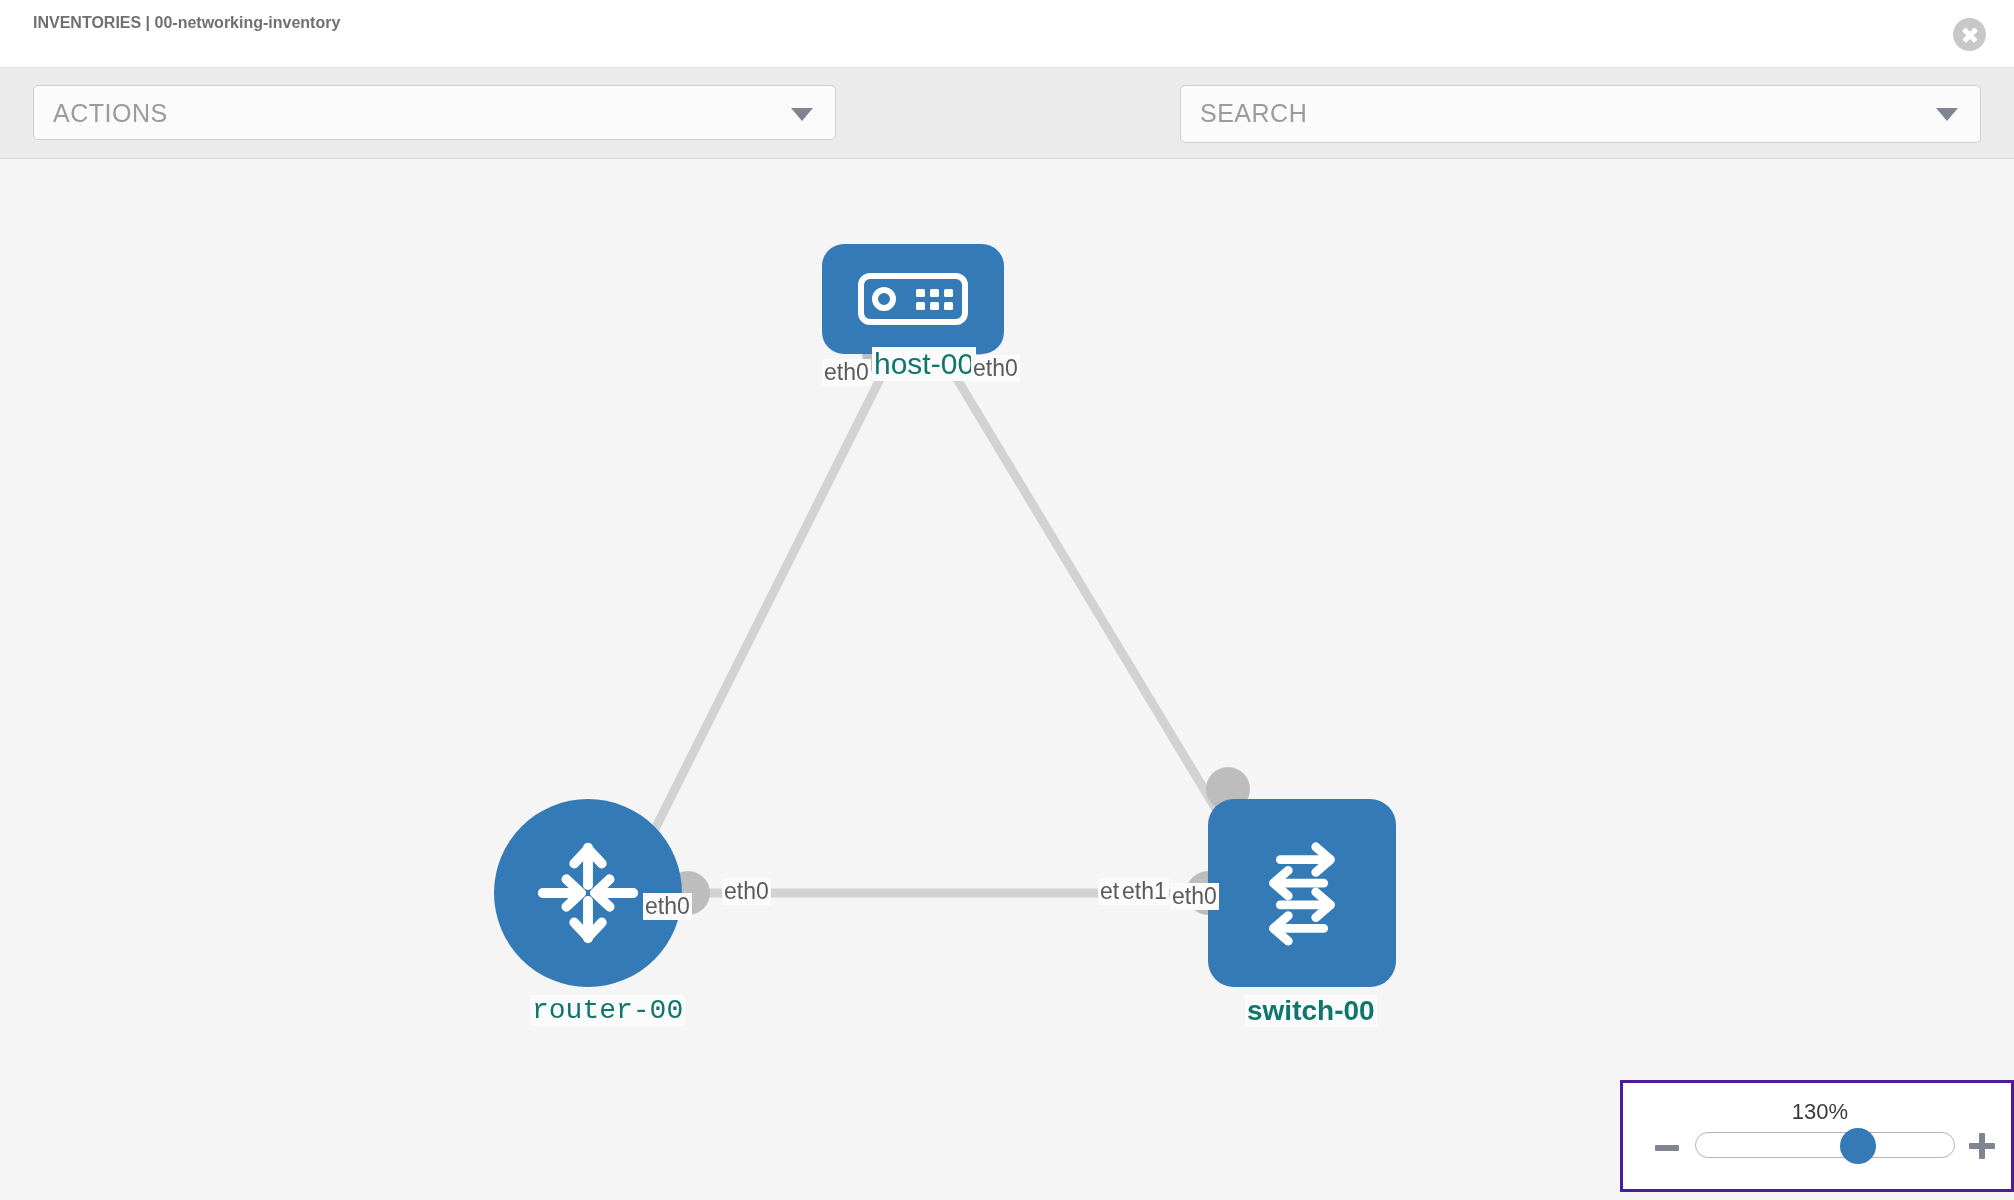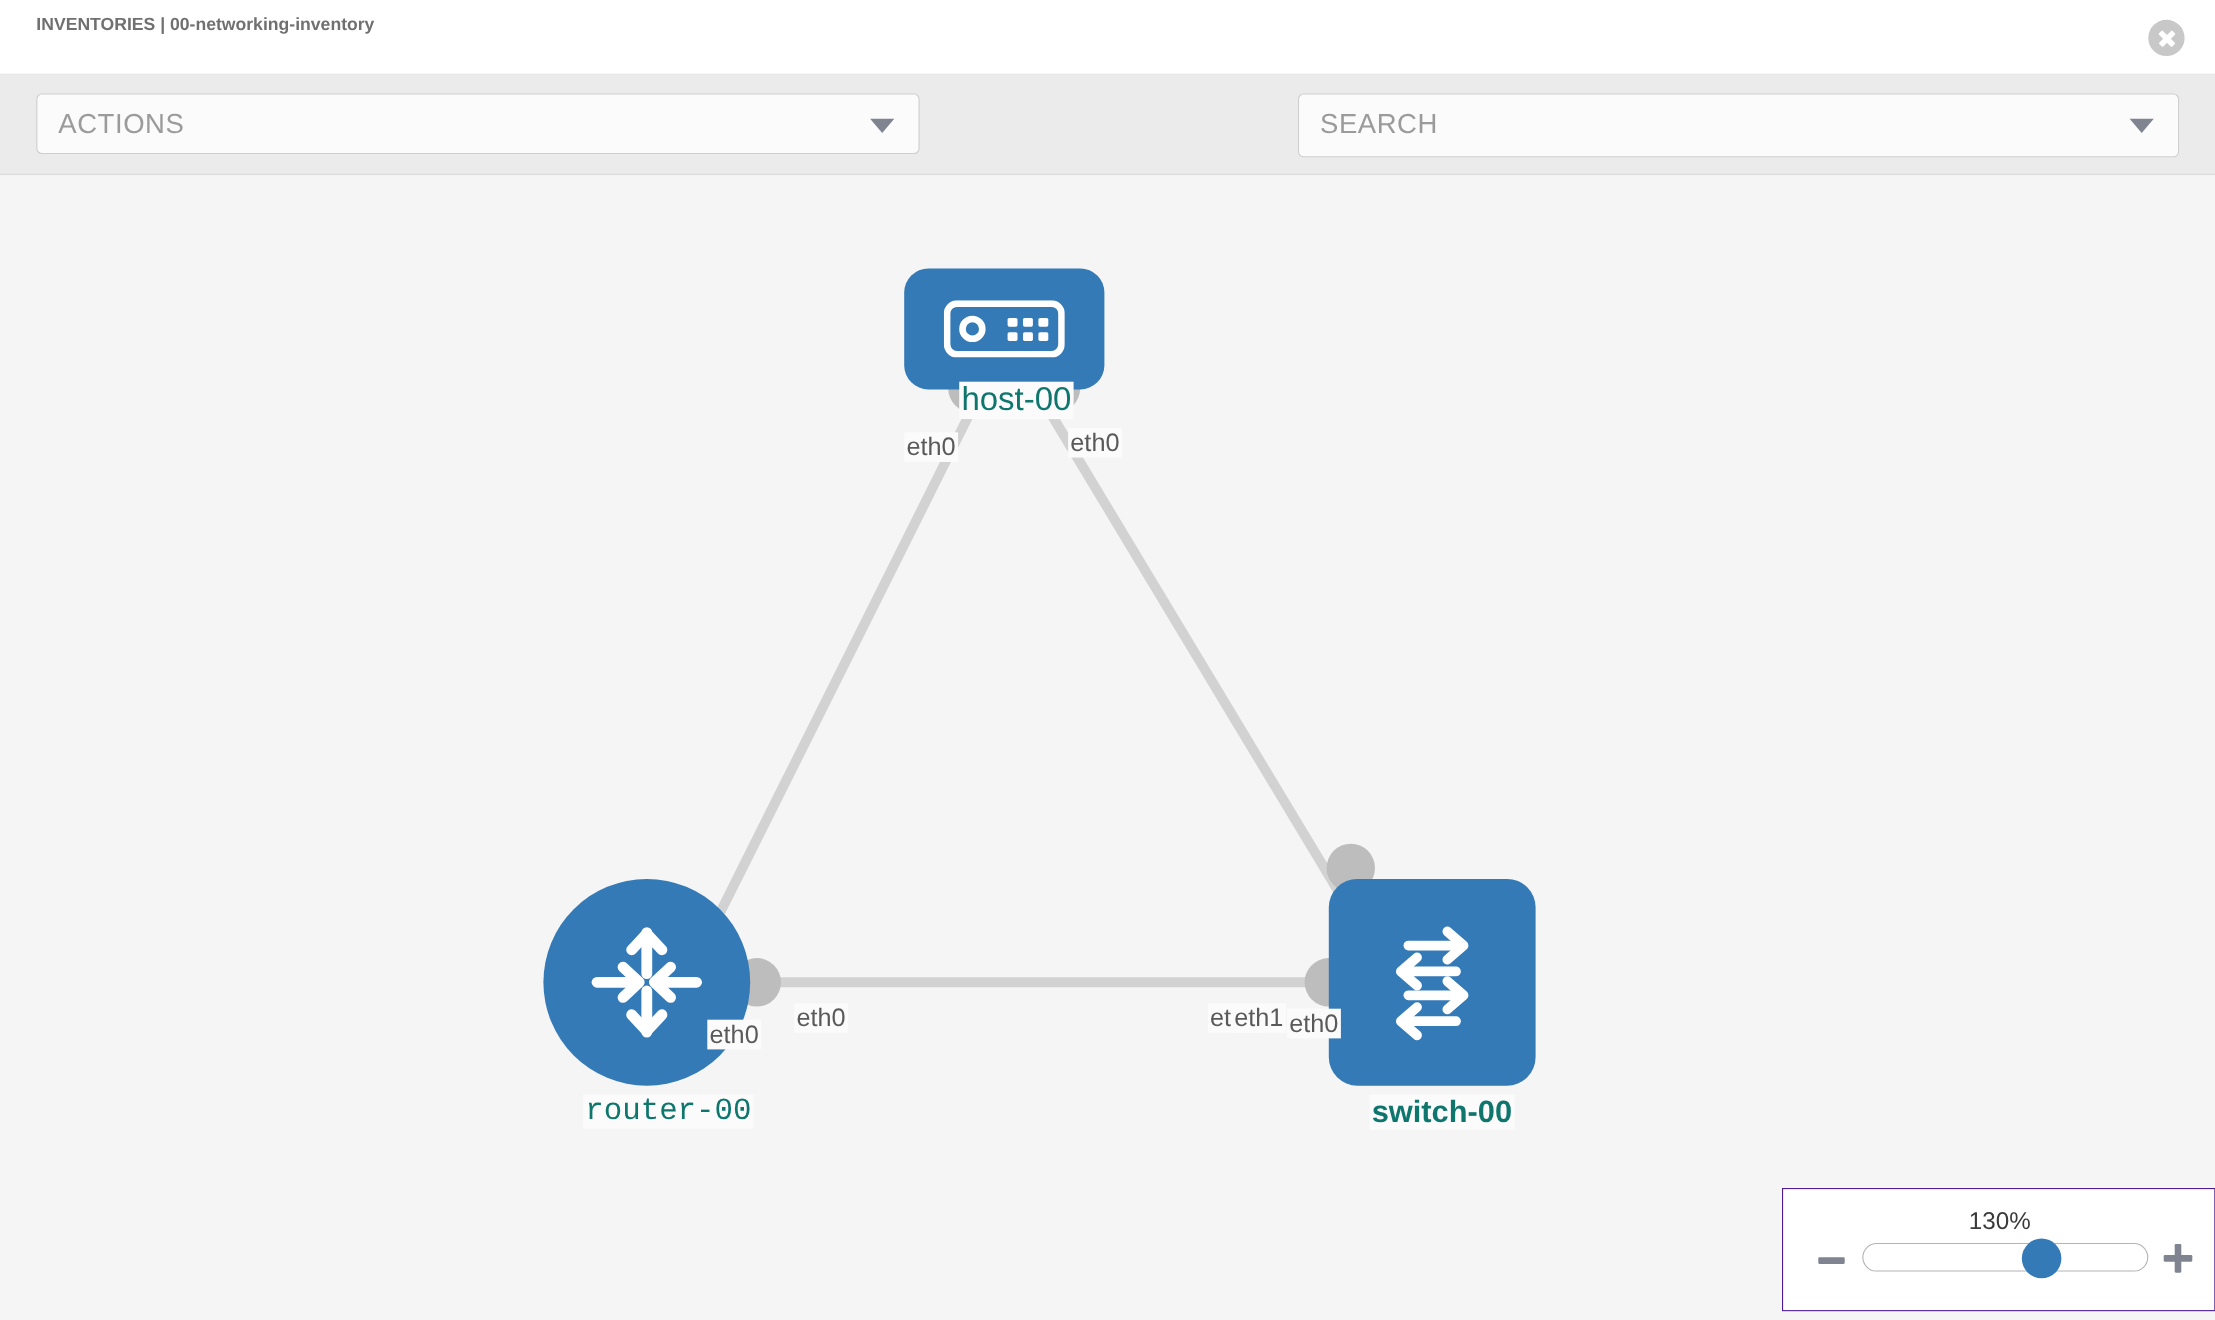--- a/index.html
+++ b/index.html
@@ -128,29 +128,28 @@
     border-radius: 50%;
     background: #bdbdbd;
     cursor: pointer;
   }
   .port-label {
     position: absolute;
     font-size: 23px; color: #5a5a5a;
     background: #fbfbfb;
     white-space: nowrap;
     padding: 0 2px;
-    margin-top: 34px;
   }
 
   
   #zoom-panel {
     position: absolute; left: 1620px; top: 1080px;
     width: 394px; height: 112px;
     background: #ffffff;
-    border: 1px solid #4c1d95;
+    border: 3px solid #4c1d95;
   }
   #zoom-percent {
     position: absolute; left: 0; top: 16px;
     width: 394px; text-align: center;
     font-size: 22px; color: #3a3a3a;
   }
   #zoom-minus {
     position: absolute; left: 32px; top: 62px;
     width: 24px; height: 6px; background: #7f8490;
     border-radius: 1px; cursor: pointer;

